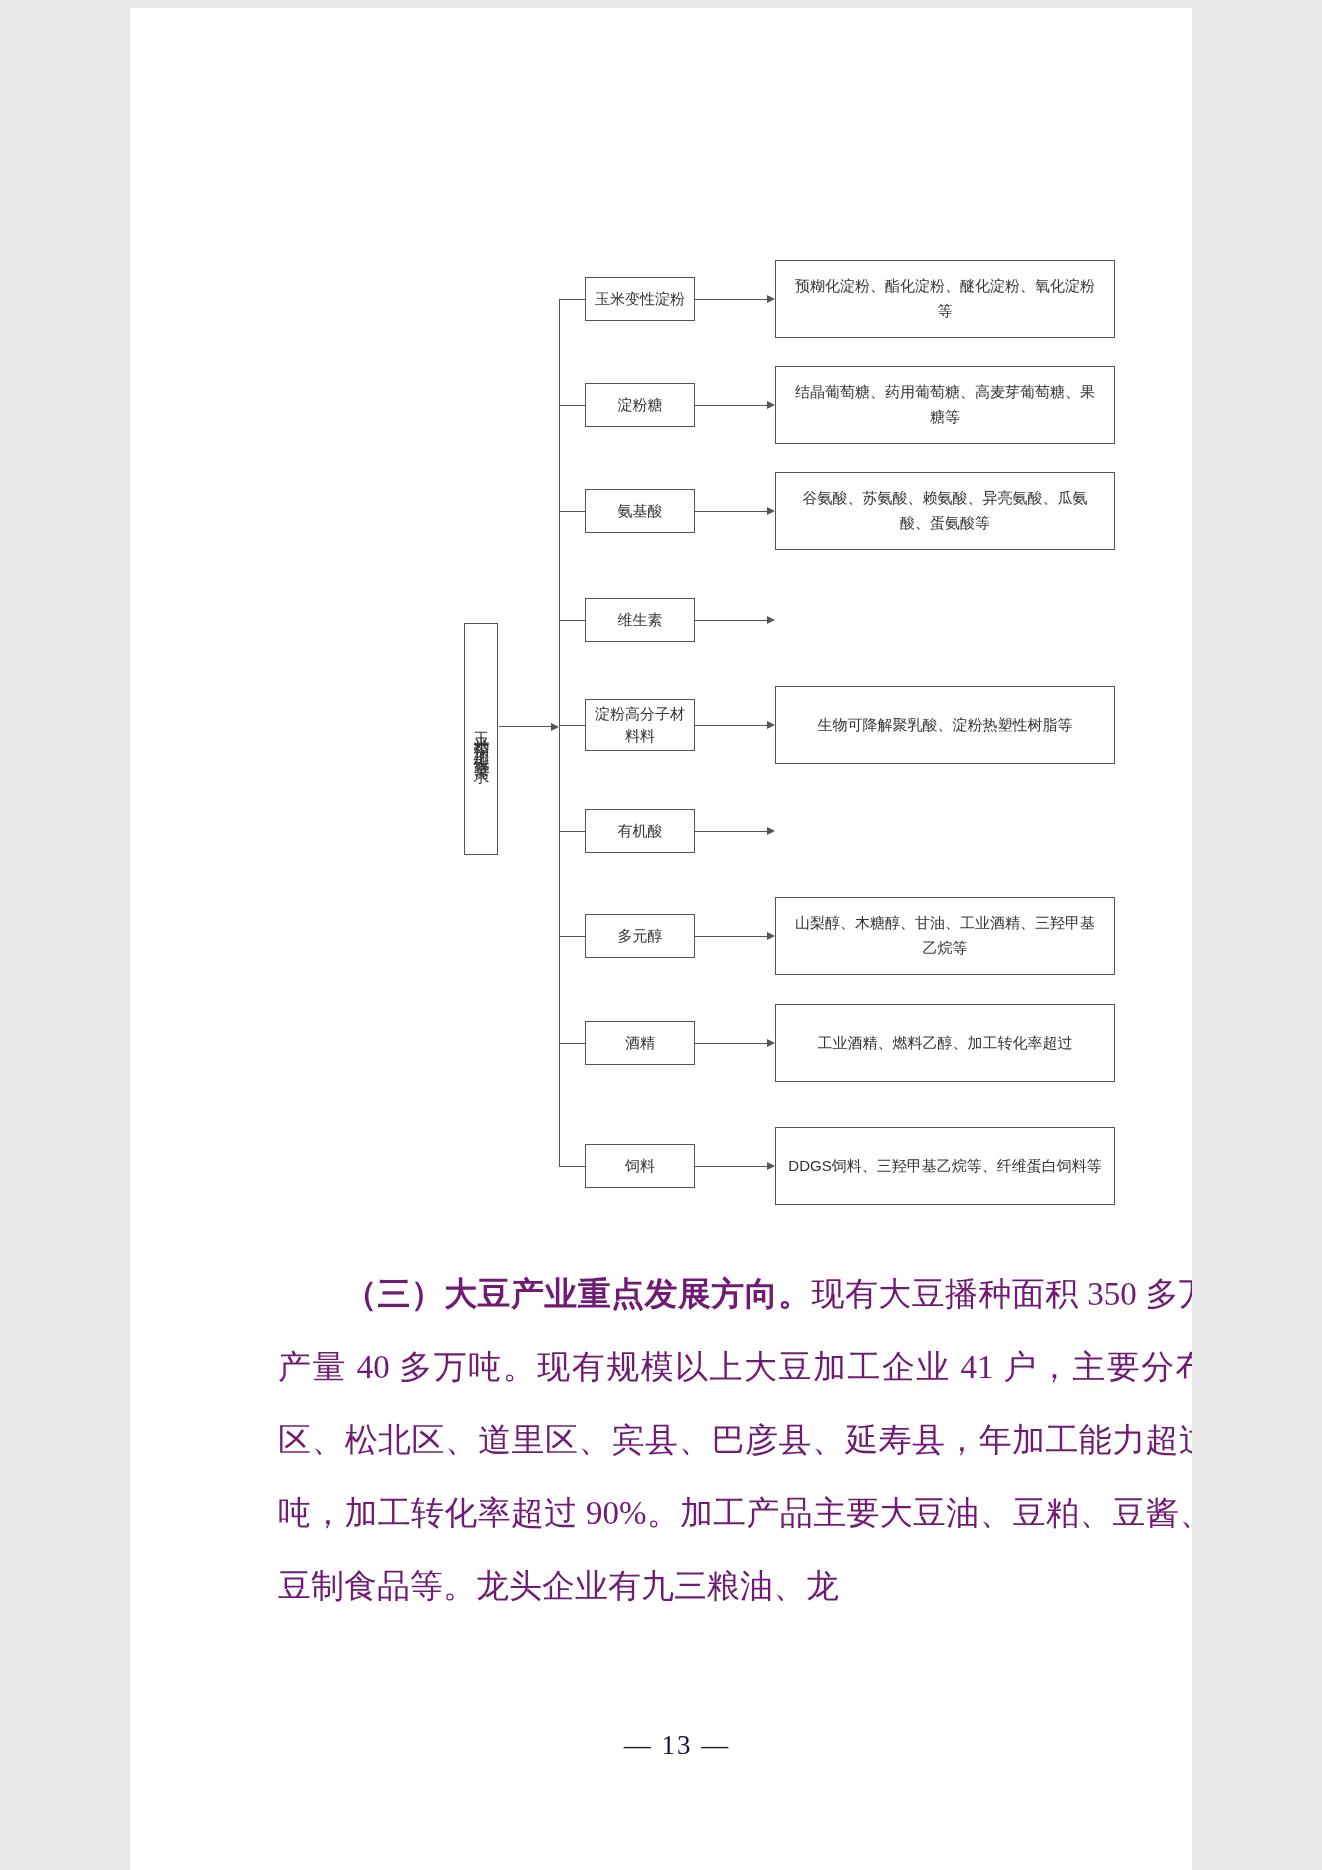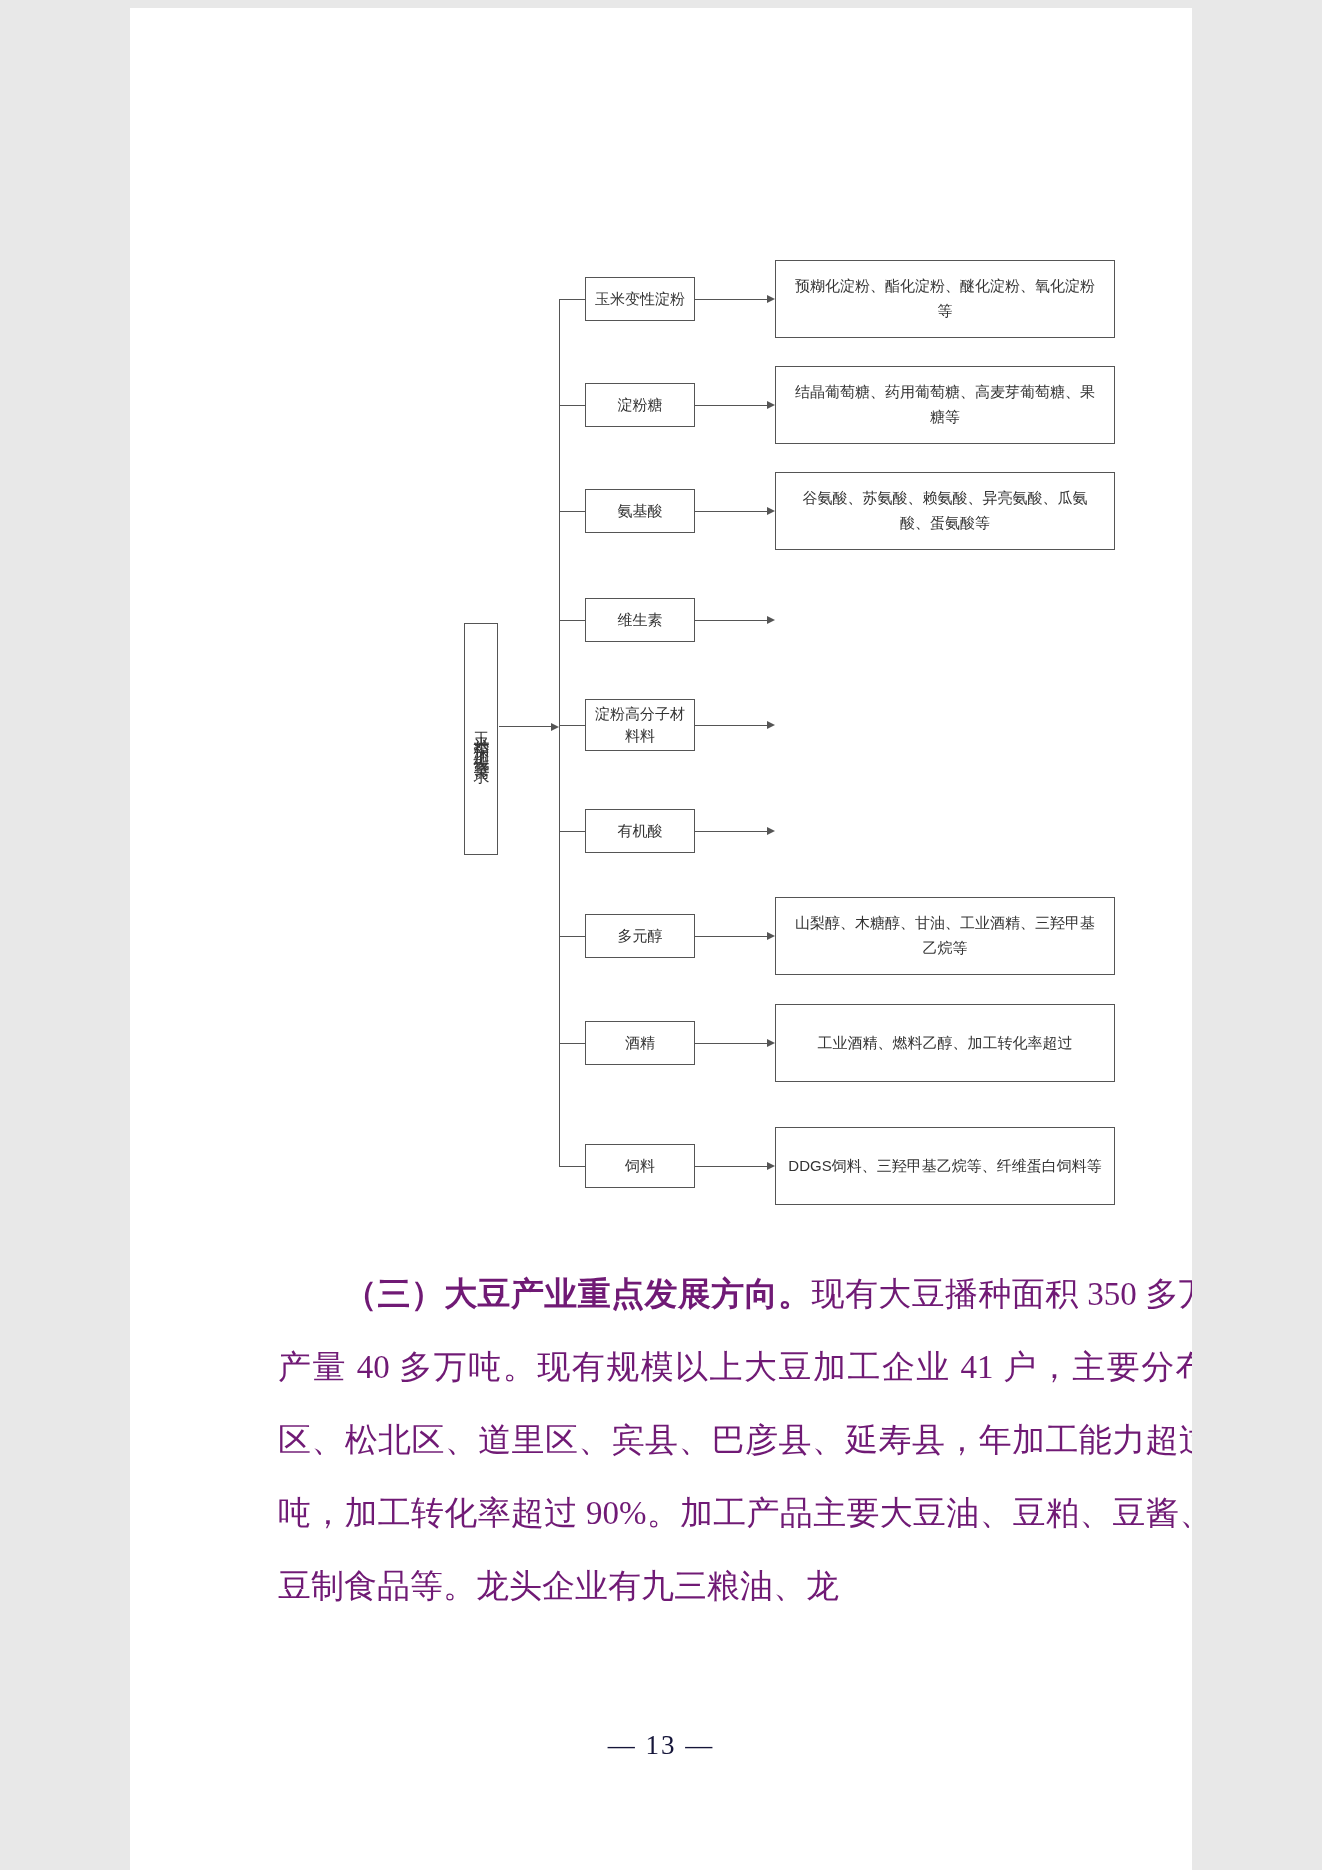--- a/index.html
+++ b/index.html
@@ -60,21 +60,21 @@
   .body-text{
     position:absolute;left:148px;top:1250px;width:1034px;
     font-size:33px;line-height:73px;
     text-align:justify;text-justify:inter-character;
     color:#701a75;
   }
   .body-text p{margin:0;text-indent:66px;}
   .bold{font-weight:bold;}
   
   .page-num{
-    position:absolute;left:0;top:1722px;width:100%;
+    position:absolute;left:16px;top:1722px;width:100%;
     text-align:center;font-size:27px;color:#16163a;
     letter-spacing:2px;
     font-family:Liberation Serif, serif;
   }
 </style>
 </head>
 <body>
 
 <div class="page">
 
@@ -144,20 +144,23 @@
 
     <div class="frow" style="top:678px">
       <div class="cline"></div>
       <div class="lbox">
           <span>淀粉高分子材料料</span>
         </div>
       <div class="arrow">
           <div class="shaft"></div>
           <div class="head"></div>
         </div>
+      <div class="dbox">
+          <span>生物可降解聚乳酸、淀粉热塑性树脂等</span>
+        </div>
     </div>
 
     <div class="frow" style="top:784px">
       <div class="cline"></div>
       <div class="lbox">
           <span>有机酸</span>
         </div>
       <div class="arrow">
           <div class="shaft"></div>
           <div class="head"></div>

